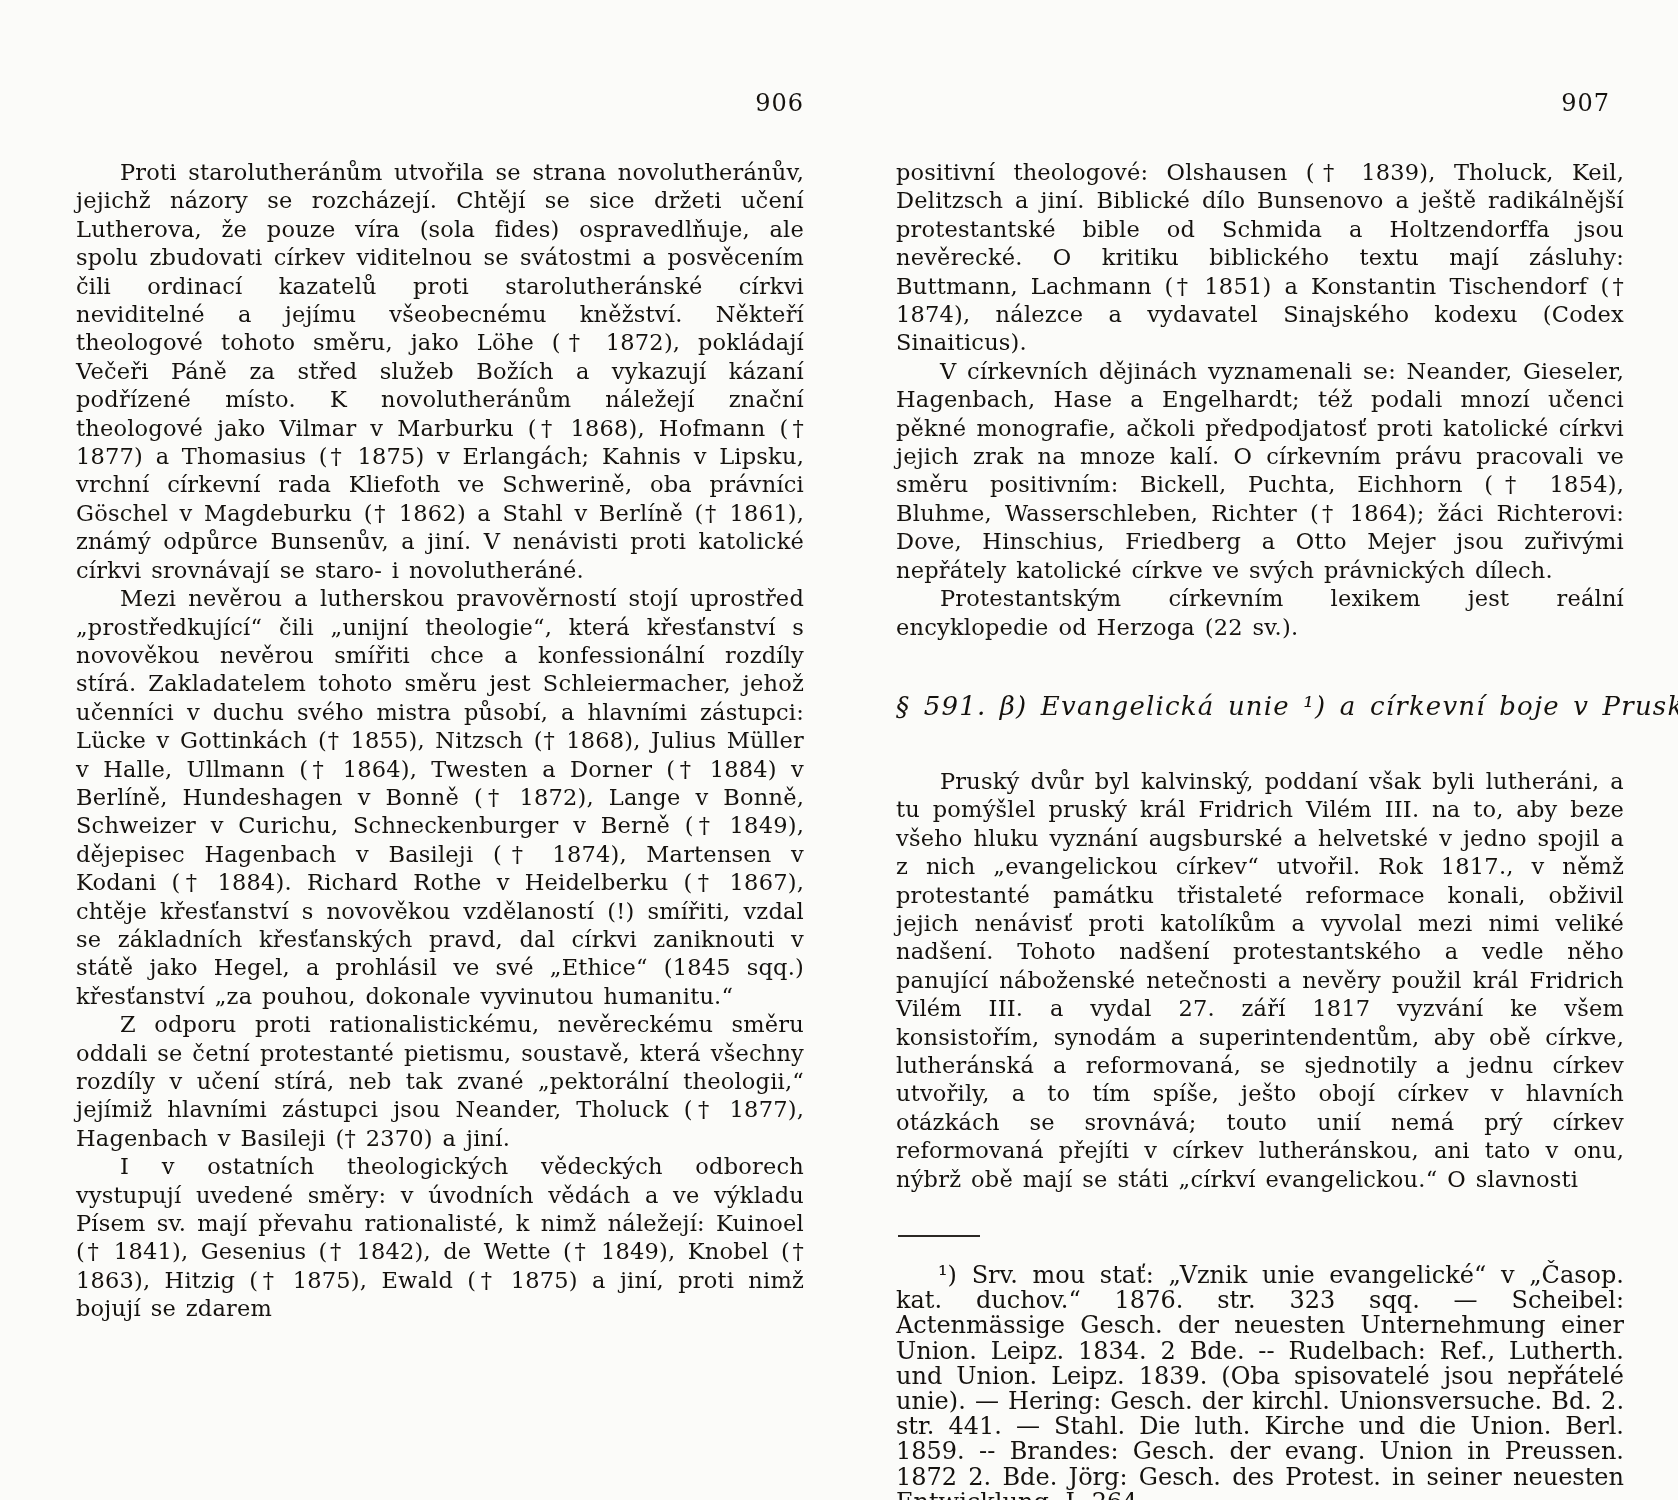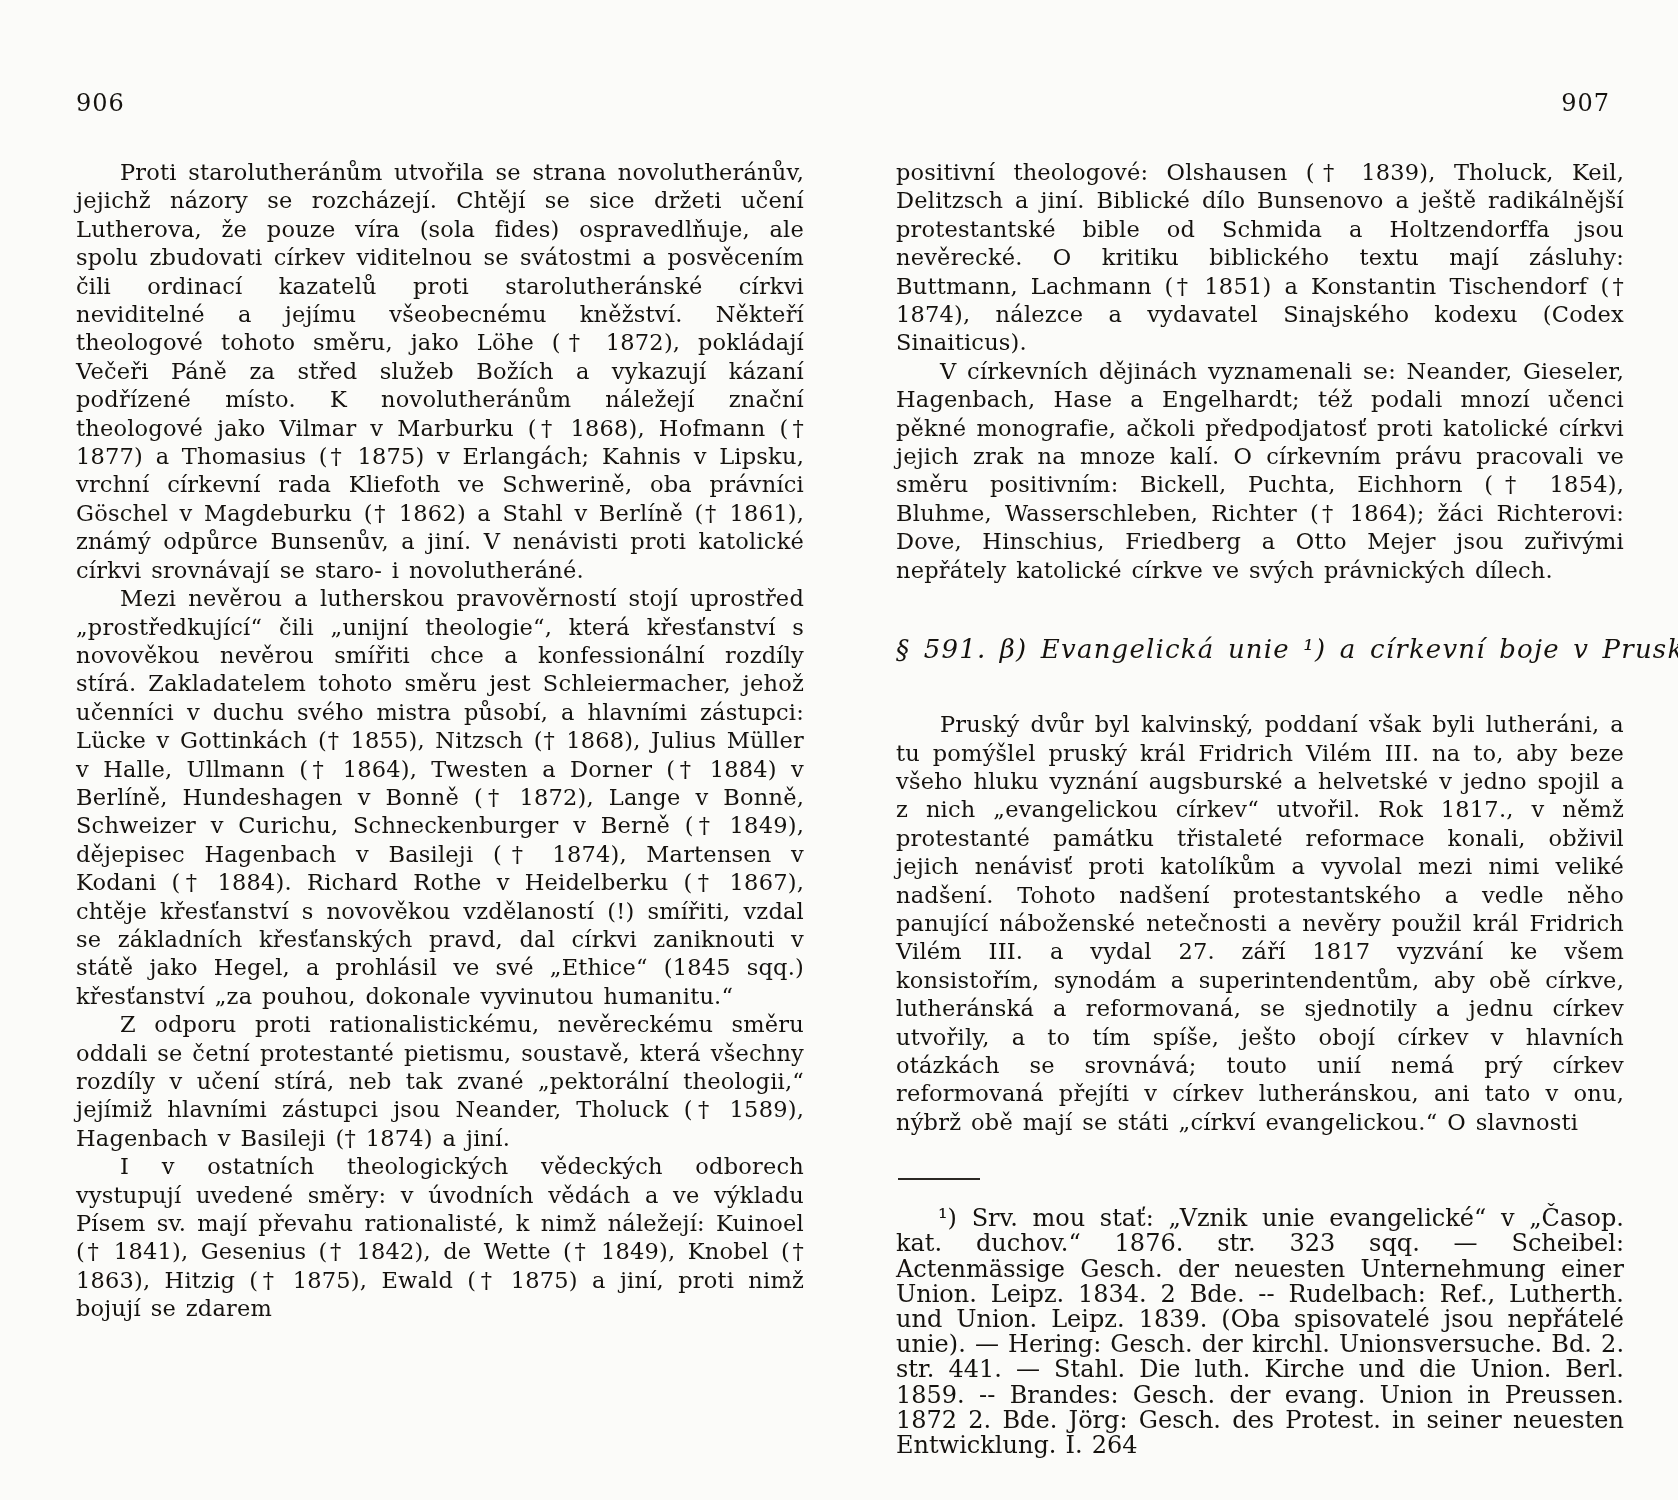--- a/index.html
+++ b/index.html
@@ -17,20 +17,21 @@
     top: 88px;
     width: 728px;
   }
   .col-left  { left: 76px; }
   .col-right { left: 896px; }
   .pagenum {
     font-size: 24px;
     line-height: 30px;
     margin: 0 0 40px 0;
     letter-spacing: 1px;
+    text-align: right;
   }
   .pagenum-right { text-align: right; padding-right: 14px; }
   p.body {
     margin: 0;
     font-size: 22.5px;
     line-height: 28.4px;
     text-align: justify;
     word-spacing: 2.5px;
     letter-spacing: 0.2px;
   }
@@ -61,27 +62,28 @@
 </style>
 </head>
 <body>
 
 <div class="spread">
 
   <div class="col col-left">
     <div class="pagenum">906</div>
     <p class="body indent">Proti starolutheránům utvořila se strana novolutheránův, jejichž názory se rozcházejí. Chtějí se sice držeti učení Lutherova, že pouze víra (sola fides) ospravedlňuje, ale spolu zbudovati církev viditelnou se svátostmi a posvěcením čili ordinací kazatelů proti starolutheránské církvi neviditelné a jejímu všeobecnému kněžství. Někteří theologové tohoto směru, jako Löhe († 1872), pokládají Večeři Páně za střed služeb Božích a vykazují kázaní podřízené místo. K novolutheránům náležejí znační theologové jako Vilmar v Marburku († 1868), Hofmann († 1877) a Thomasius († 1875) v Erlangách; Kahnis v Lipsku, vrchní církevní rada Kliefoth ve Schwerině, oba právníci Göschel v Magdeburku († 1862) a Stahl v Berlíně († 1861), známý odpůrce Bunsenův, a jiní. V nenávisti proti katolické církvi srovnávají se staro- i novolutheráné.</p>
     <p class="body indent">Mezi nevěrou a lutherskou pravověrností stojí uprostřed „prostředkující“ čili „unijní theologie“, která křesťanství s novověkou nevěrou smířiti chce a konfessionální rozdíly stírá. Zakladatelem tohoto směru jest Schleiermacher, jehož učenníci v duchu svého mistra působí, a hlavními zástupci: Lücke v Gottinkách († 1855), Nitzsch († 1868), Julius Müller v Halle, Ullmann († 1864), Twesten a Dorner († 1884) v Berlíně, Hundeshagen v Bonně († 1872), Lange v Bonně, Schweizer v Curichu, Schneckenburger v Berně († 1849), dějepisec Hagenbach v Basileji († 1874), Martensen v Kodani († 1884). Richard Rothe v Heidelberku († 1867), chtěje křesťanství s novověkou vzdělaností (!) smířiti, vzdal se základních křesťanských pravd, dal církvi zaniknouti v státě jako Hegel, a prohlásil ve své „Ethice“ (1845 sqq.) křesťanství „za pouhou, dokonale vyvinutou humanitu.“</p>
-    <p class="body indent">Z odporu proti rationalistickému, nevěreckému směru oddali se četní protestanté pietismu, soustavě, která všechny rozdíly v učení stírá, neb tak zvané „pektorální theologii,“ jejímiž hlavními zástupci jsou Neander, Tholuck († 1589), Hagenbach v Basileji († 1874) a jiní.</p>
+    <p class="body indent">Z odporu proti rationalistickému, nevěreckému směru oddali se četní protestanté pietismu, soustavě, která všechny rozdíly v učení stírá, neb tak zvané „pektorální theologii,“ jejímiž hlavními zástupci jsou Neander, Tholuck († 1877), Hagenbach v Basileji († 2370) a jiní.</p>
     <p class="body indent">I v ostatních theologických vědeckých odborech vystupují uvedené směry: v úvodních vědách a ve výkladu Písem sv. mají převahu rationalisté, k nimž náležejí: Kuinoel († 1841), Gesenius († 1842), de Wette († 1849), Knobel († 1863), Hitzig († 1875), Ewald († 1875) a jiní, proti nimž bojují se zdarem</p>
   </div>
 
   <div class="col col-right">
     <div class="pagenum pagenum-right">907</div>
     <p class="body">positivní theologové: Olshausen († 1839), Tholuck, Keil, Delitzsch a jiní. Biblické dílo Bunsenovo a ještě radikálnější protestantské bible od Schmida a Holtzendorffa jsou nevěrecké. O kritiku biblického textu mají zásluhy: Buttmann, Lachmann († 1851) a Konstantin Tischendorf († 1874), nálezce a vydavatel Sinajského kodexu (Codex Sinaiticus).</p>
     <p class="body indent">V církevních dějinách vyznamenali se: Neander, Gieseler, Hagenbach, Hase a Engelhardt; též podali mnozí učenci pěkné monografie, ačkoli předpodjatosť proti katolické církvi jejich zrak na mnoze kalí. O církevním právu pracovali ve směru positivním: Bickell, Puchta, Eichhorn († 1854), Bluhme, Wasserschleben, Richter († 1864); žáci Richterovi: Dove, Hinschius, Friedberg a Otto Mejer jsou zuřivými nepřátely katolické církve ve svých právnických dílech.</p>
+    <p class="body indent">Protestantským církevním lexikem jest reální encyklopedie od Herzoga (22 sv.).</p>
     <div class="heading">§ 591. β) Evangelická unie ¹) a církevní boje v Prusku.</div>
     <p class="body indent">Pruský dvůr byl kalvinský, poddaní však byli lutheráni, a tu pomýšlel pruský král Fridrich Vilém III. na to, aby beze všeho hluku vyznání augsburské a helvetské v jedno spojil a z nich „evangelickou církev“ utvořil. Rok 1817., v němž protestanté památku třistaleté reformace konali, obživil jejich nenávisť proti katolíkům a vyvolal mezi nimi veliké nadšení. Tohoto nadšení protestantského a vedle něho panující náboženské netečnosti a nevěry použil král Fridrich Vilém III. a vydal 27. září 1817 vyzvání ke všem konsistořím, synodám a superintendentům, aby obě církve, lutheránská a reformovaná, se sjednotily a jednu církev utvořily, a to tím spíše, ješto obojí církev v hlavních otázkách se srovnává; touto unií nemá prý církev reformovaná přejíti v církev lutheránskou, ani tato v onu, nýbrž obě mají se státi „církví evangelickou.“ O slavnosti</p>
     <hr class="fn-rule">
     <p class="footnote">¹) Srv. mou stať: „Vznik unie evangelické“ v „Časop. kat. duchov.“ 1876. str. 323 sqq. — Scheibel: Actenmässige Gesch. der neuesten Unternehmung einer Union. Leipz. 1834. 2 Bde. -- Rudelbach: Ref., Lutherth. und Union. Leipz. 1839. (Oba spisovatelé jsou nepřátelé unie). — Hering: Gesch. der kirchl. Unionsversuche. Bd. 2. str. 441. — Stahl. Die luth. Kirche und die Union. Berl. 1859. -- Brandes: Gesch. der evang. Union in Preussen. 1872 2. Bde. Jörg: Gesch. des Protest. in seiner neuesten Entwicklung. I. 264</p>
   </div>
 
 </div>
 
 </body></html>

